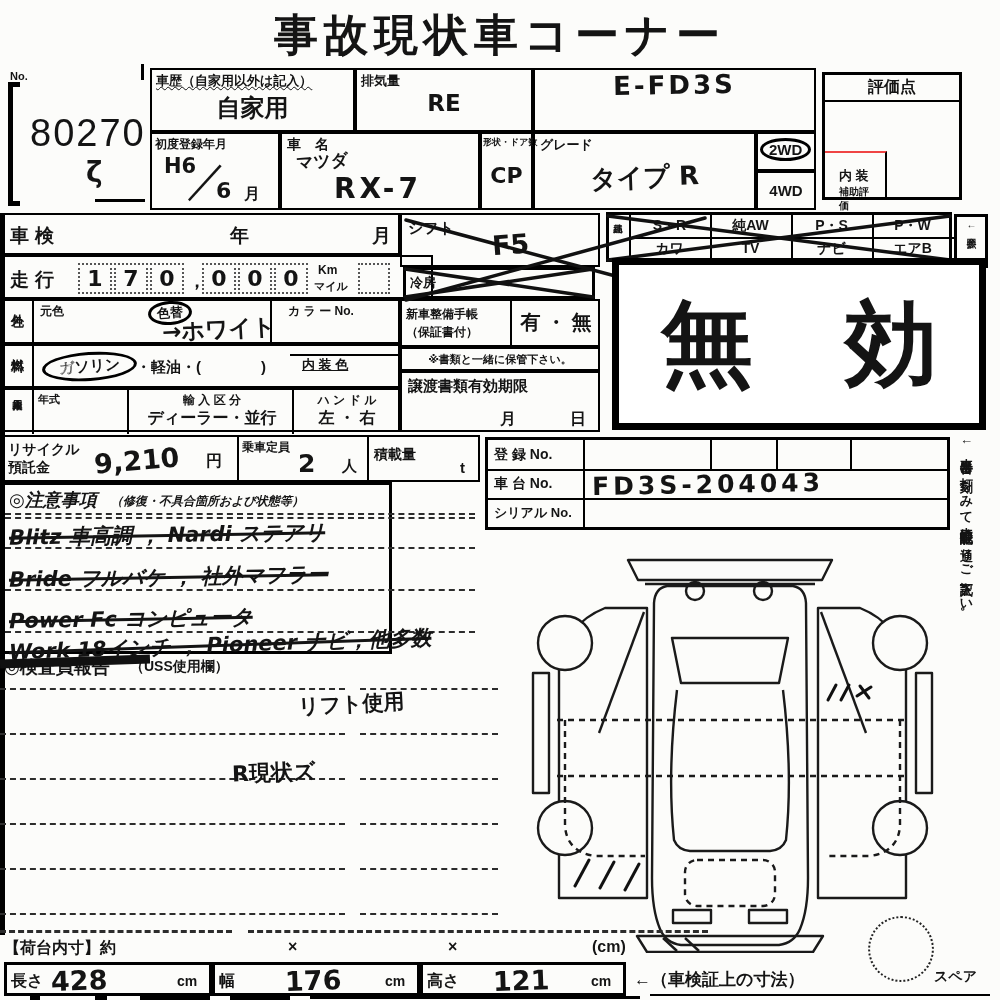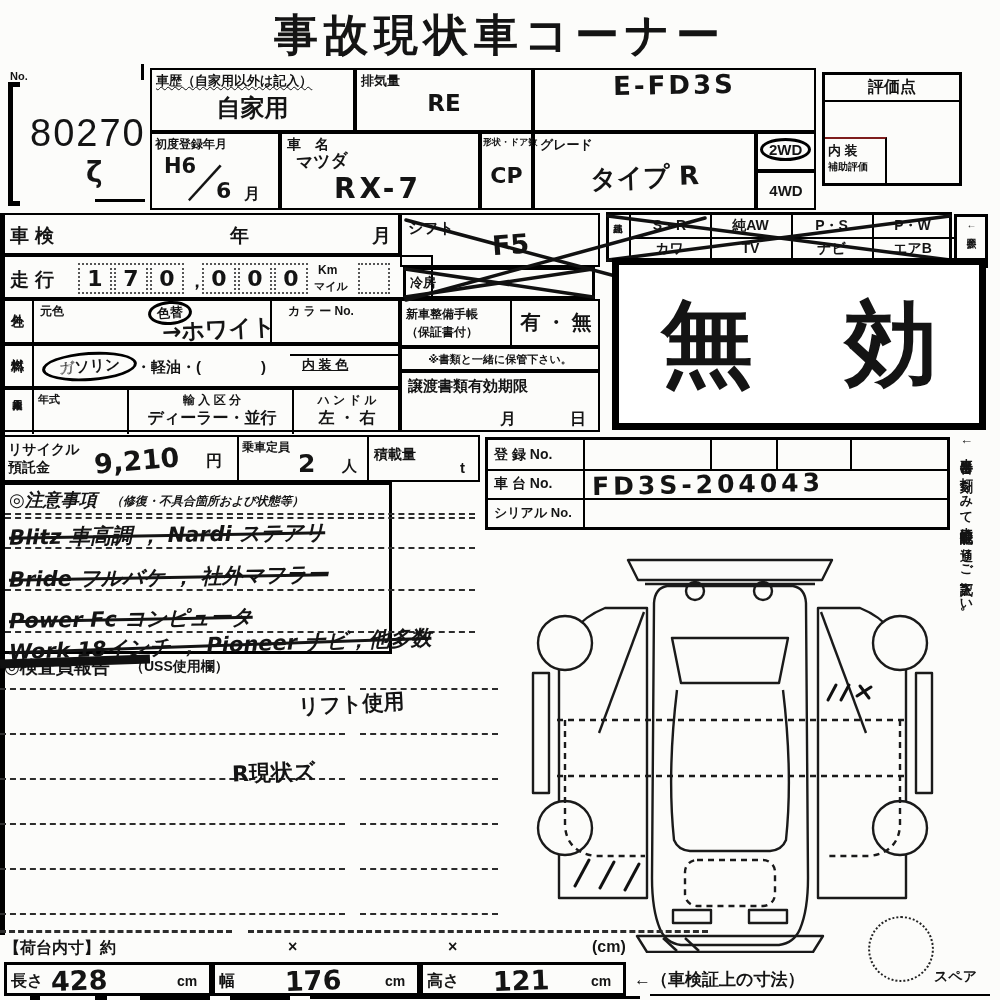--- a/index.html
+++ b/index.html
@@ -63,23 +63,23 @@
     <div class="lbl" style="font-size:13px;margin:2px 0 0 5px;">グレード</div>
     <div class="hw" style="font-size:26px;text-align:center;margin-top:6px;transform:rotate(-2deg);">タイプ R</div>
   </div>
   <div class="cell" style="left:756px;top:132px;width:60px;height:39px;">
     <span class="circ abs" style="left:2px;top:4px;font-size:15px;font-weight:bold;">2WD</span>
   </div>
   <div class="cell" style="left:756px;top:171px;width:60px;height:39px;">
     <div class="lbl" style="font-size:15px;text-align:center;margin-top:9px;">4WD</div>
   </div>
 
-  <div class="abs" style="left:822px;top:72px;width:140px;height:114px;border:3px solid #000;">
+  <div class="abs" style="left:822px;top:72px;width:140px;height:128px;border:3px solid #000;">
     <div class="lbl" style="font-size:16px;text-align:center;border-bottom:2px solid #000;padding:2px 0;">評価点</div>
-    <div class="abs" style="left:0;bottom:0;width:62px;height:46px;border-top:2px solid #7f1d1d;border-right:2px solid #000;padding:3px;">
+    <div class="abs" style="left:0;bottom:0;width:62px;height:46px;border-top:2px solid #ef4444;border-right:2px solid #000;padding:14px;">
       <div class="lbl" style="font-size:13px;">内 装</div>
       <div class="lbl" style="font-size:10px;">補助評価</div>
     </div>
   </div>
 
   <div class="abs" style="left:0;top:213px;width:5px;height:722px;background:#000;"></div>
 
   <div class="cell" style="left:0;top:213px;width:400px;height:42px;">
     <span class="lbl abs" style="left:8px;top:8px;font-size:19px;letter-spacing:6px;">車検</span>
     <span class="lbl abs" style="left:228px;top:8px;font-size:19px;">年</span>

